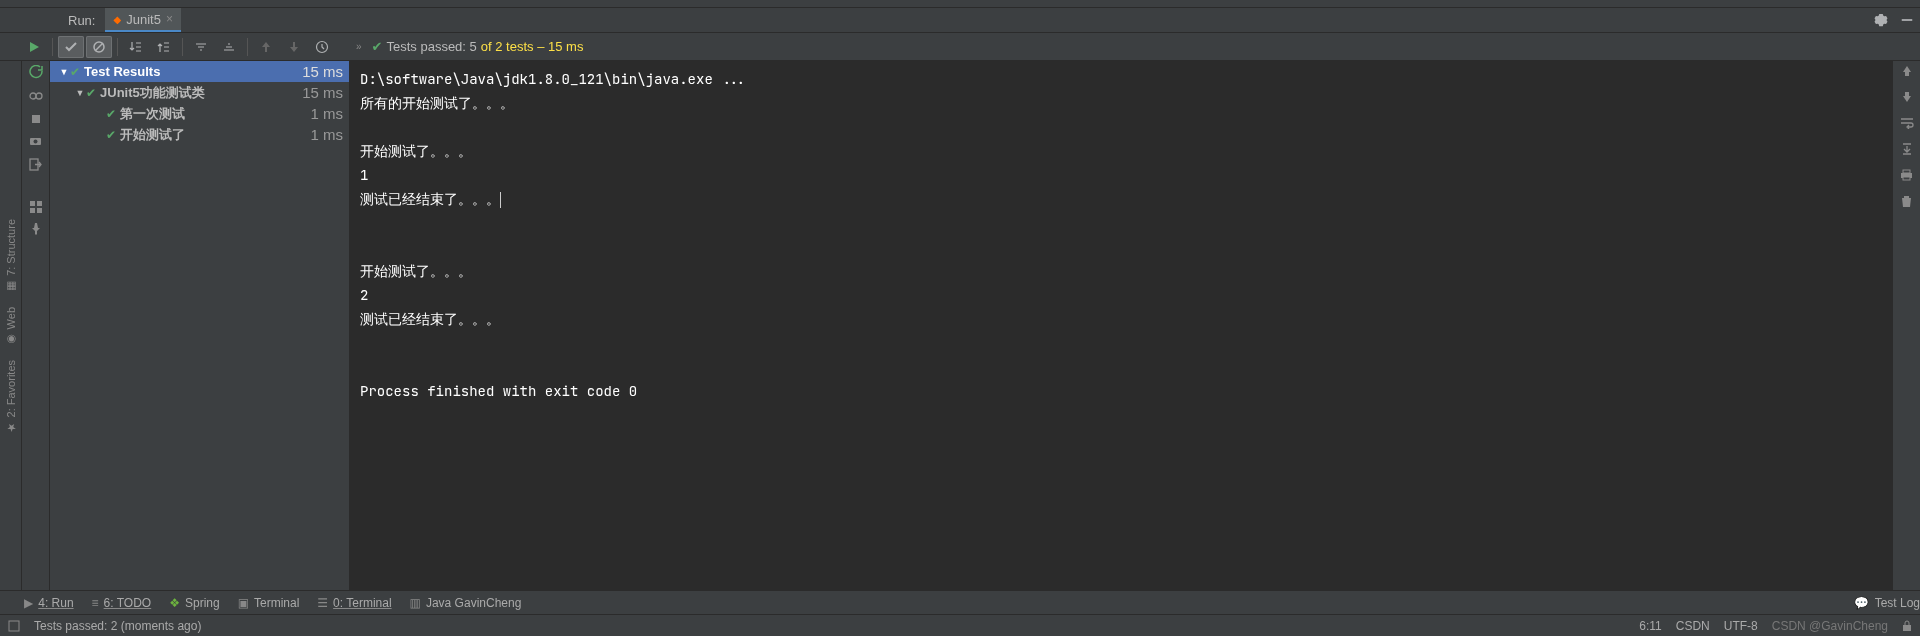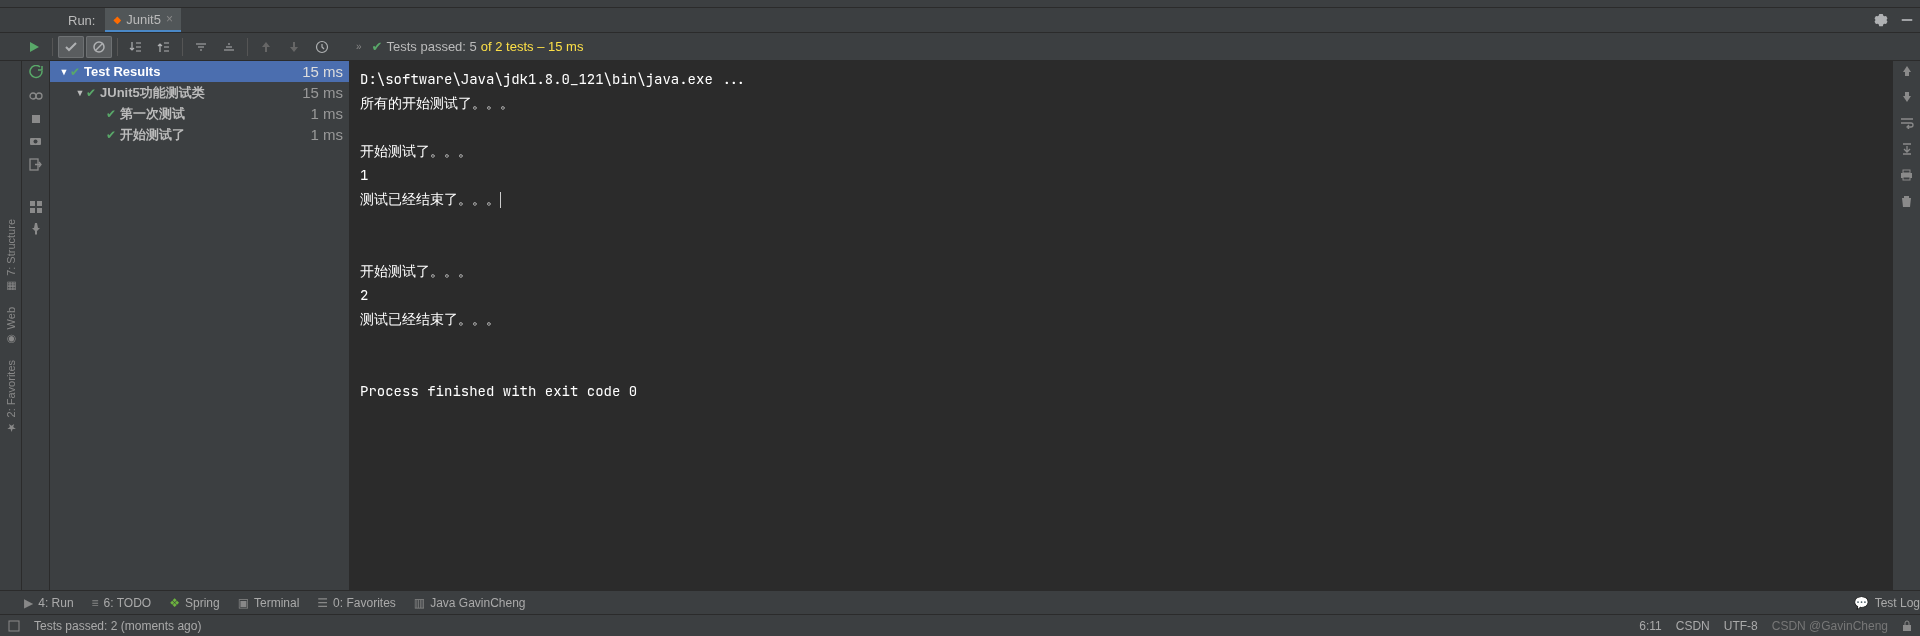--- a/index.html
+++ b/index.html
@@ -148,21 +148,21 @@
     align-items: center;
     padding-left: 24px;
     gap: 18px;
     border-top:1px solid #2b2b2b;
     font-size:12px;
     color:#aaa;
   }
   .bottom-tabs .tab { display:flex; align-items:center; gap:5px; cursor:pointer; }
   .bottom-tabs .tab .ic { color:#888; font-size:12px; }
   .bottom-tabs .spacer { flex:1; }
-  .bottom-tabs .under { text-decoration-color:#888; }
+  .bottom-tabs .under { text-decoration: underline; text-decoration-color:#888; }
   .status-bar {
     height: 22px;
     background: #3c3f41;
     display:flex; align-items:center;
     padding: 0 8px;
     font-size:12px;
     color:#aaa;
     border-top:1px solid #2b2b2b;
     gap:14px;
   }
@@ -414,21 +414,21 @@
   <div class="tab">
       <span class="ic" style="color:#6db33f">❖</span>
       <span>Spring</span>
     </div>
   <div class="tab">
       <span class="ic">▣</span>
       <span>Terminal</span>
     </div>
   <div class="tab">
       <span class="ic">☰</span>
-      <span class="under">0: Favorites</span>
+      <span class="under">0: Terminal</span>
     </div>
   <div class="tab">
       <span class="ic">▥</span>
       <span>Java GavinCheng</span>
     </div>
   <div class="spacer"></div>
   <div class="tab">
       <span class="ic">💬</span>
       <span>Test Log</span>
     </div>

